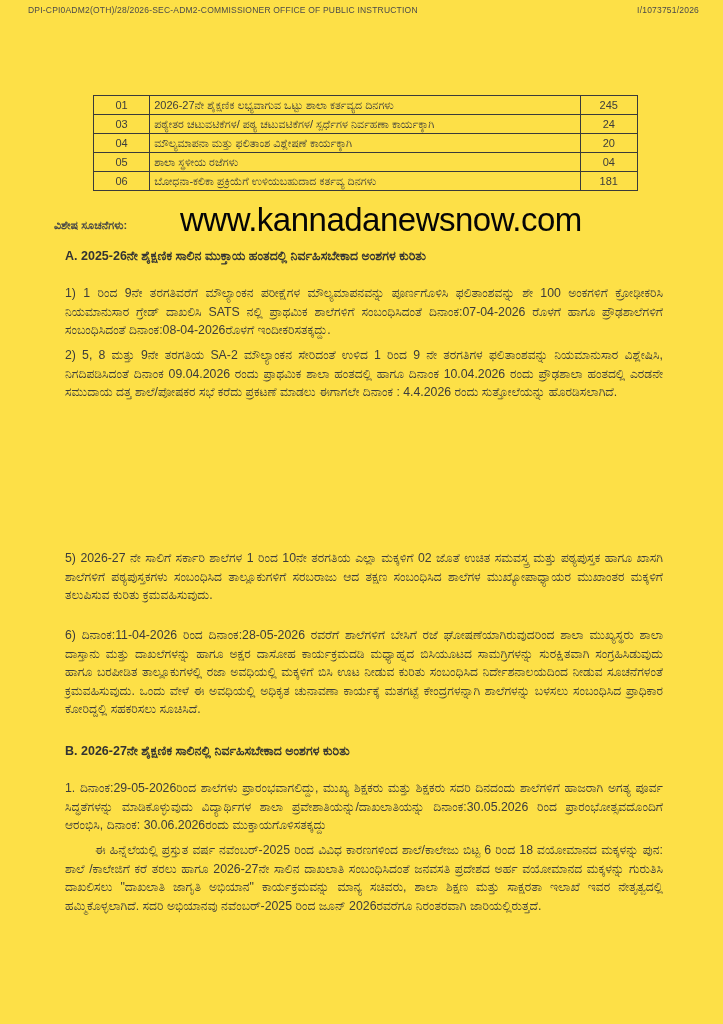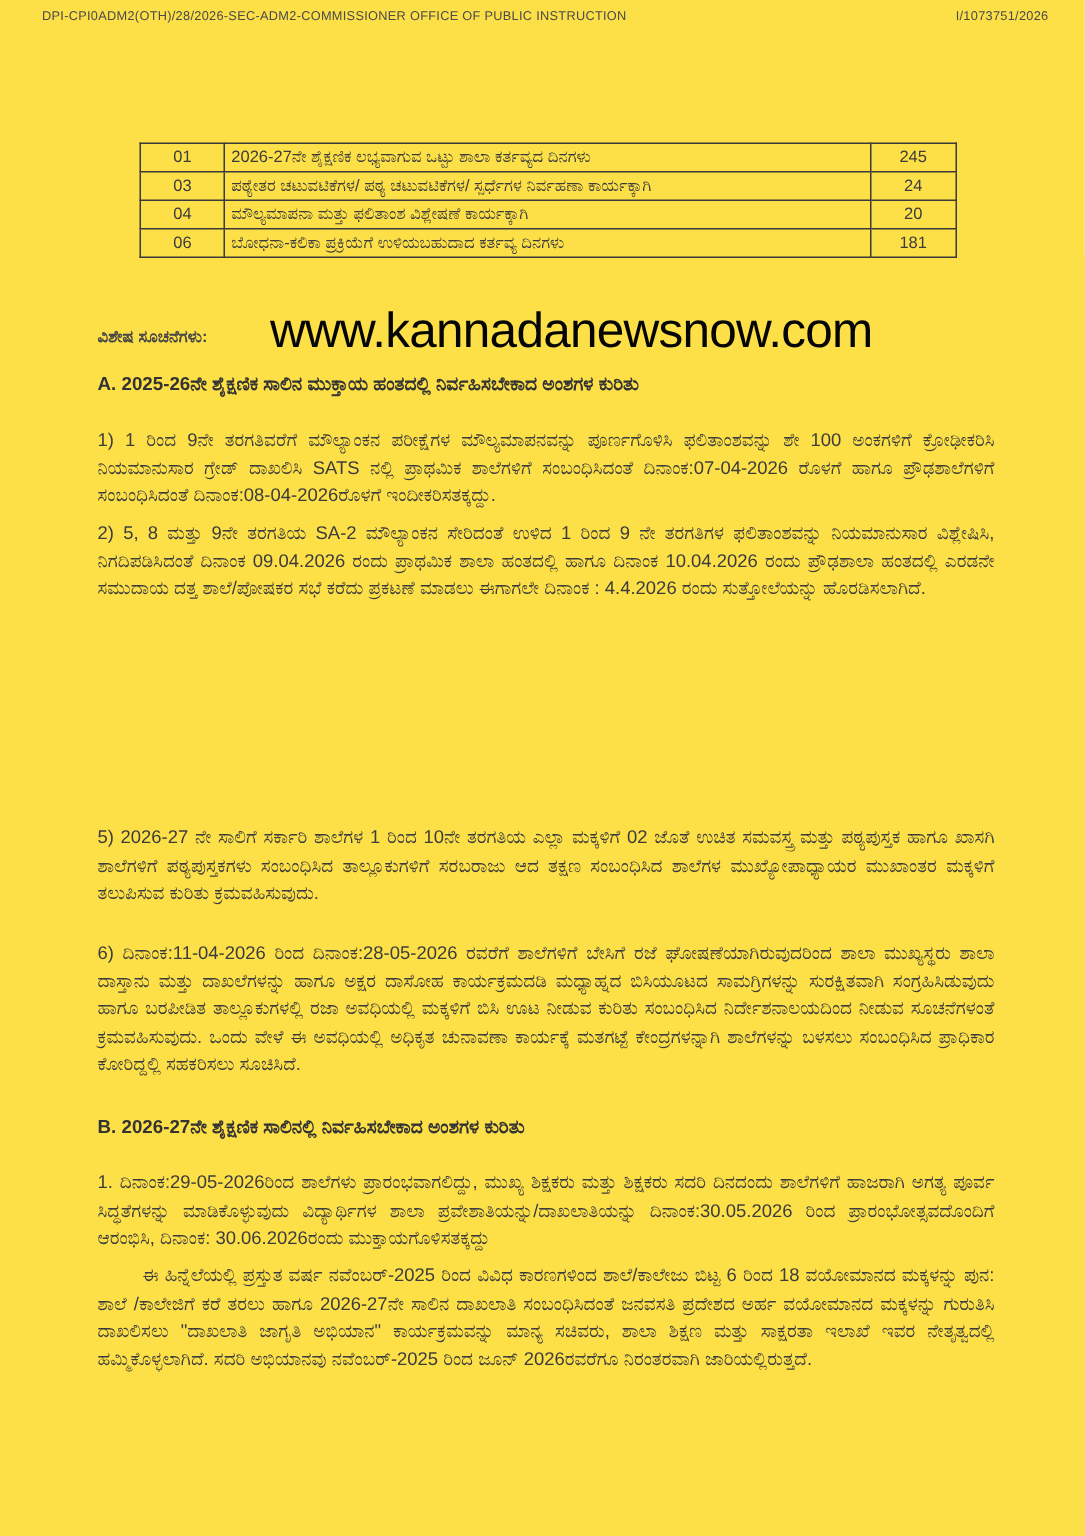--- a/index.html
+++ b/index.html
@@ -36,21 +36,21 @@
     height: 19px;
     padding: 0 4px;
     vertical-align: middle;
     line-height: 1.1;
   }
   td.col-no   { width: 47px;  text-align: center; }
   td.col-desc { width: 360px; text-align: left; }
   td.col-days { width: 48px;  text-align: center; }
   .notes-label {
     position: absolute;
-    top: 219px; left: 65px;
+    top: 219px; left: 54px;
     font-size: 11px;
     font-weight: bold;
     color: #474747;
   }
   .watermark {
     position: absolute;
     top: 201px; left: 180px;
     width: 520px;
     font-size: 33px;
     font-weight: normal;
@@ -107,20 +107,25 @@
         <td class="col-no">03</td>
         <td class="col-desc">ಪಠ್ಯೇತರ ಚಟುವಟಿಕೆಗಳ/ ಪಠ್ಯ ಚಟುವಟಿಕೆಗಳ/ ಸ್ಪರ್ಧೆಗಳ ನಿರ್ವಹಣಾ ಕಾರ್ಯಕ್ಕಾಗಿ</td>
         <td class="col-days">24</td>
       </tr>
       <tr>
         <td class="col-no">04</td>
         <td class="col-desc">ಮೌಲ್ಯಮಾಪನಾ ಮತ್ತು ಫಲಿತಾಂಶ ವಿಶ್ಲೇಷಣೆ ಕಾರ್ಯಕ್ಕಾಗಿ</td>
         <td class="col-days">20</td>
       </tr>
       <tr>
+        <td class="col-no">05</td>
+        <td class="col-desc">ಶಾಲಾ ಸ್ಥಳೀಯ ರಜೆಗಳು</td>
+        <td class="col-days">04</td>
+      </tr>
+      <tr>
         <td class="col-no">06</td>
         <td class="col-desc">ಬೋಧನಾ-ಕಲಿಕಾ ಪ್ರಕ್ರಿಯೆಗೆ ಉಳಿಯಬಹುದಾದ ಕರ್ತವ್ಯ ದಿನಗಳು</td>
         <td class="col-days">181</td>
       </tr>
     </tbody>
   </table>
 
   <div class="notes-label">ವಿಶೇಷ ಸೂಚನೆಗಳು:</div>
 
   <div class="watermark">www.kannadanewsnow.com</div>

